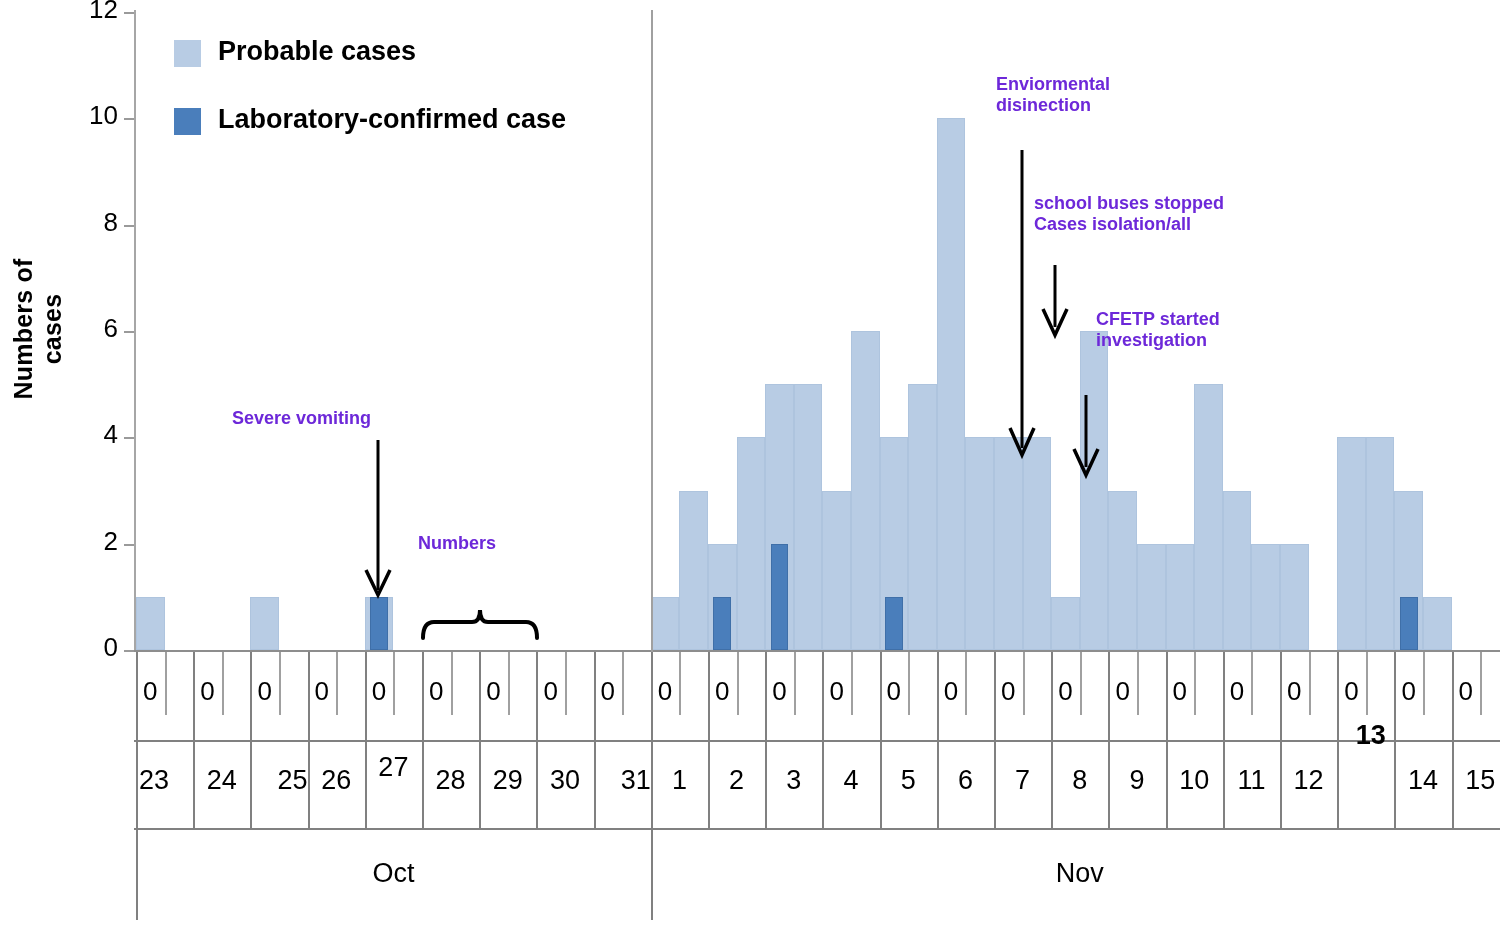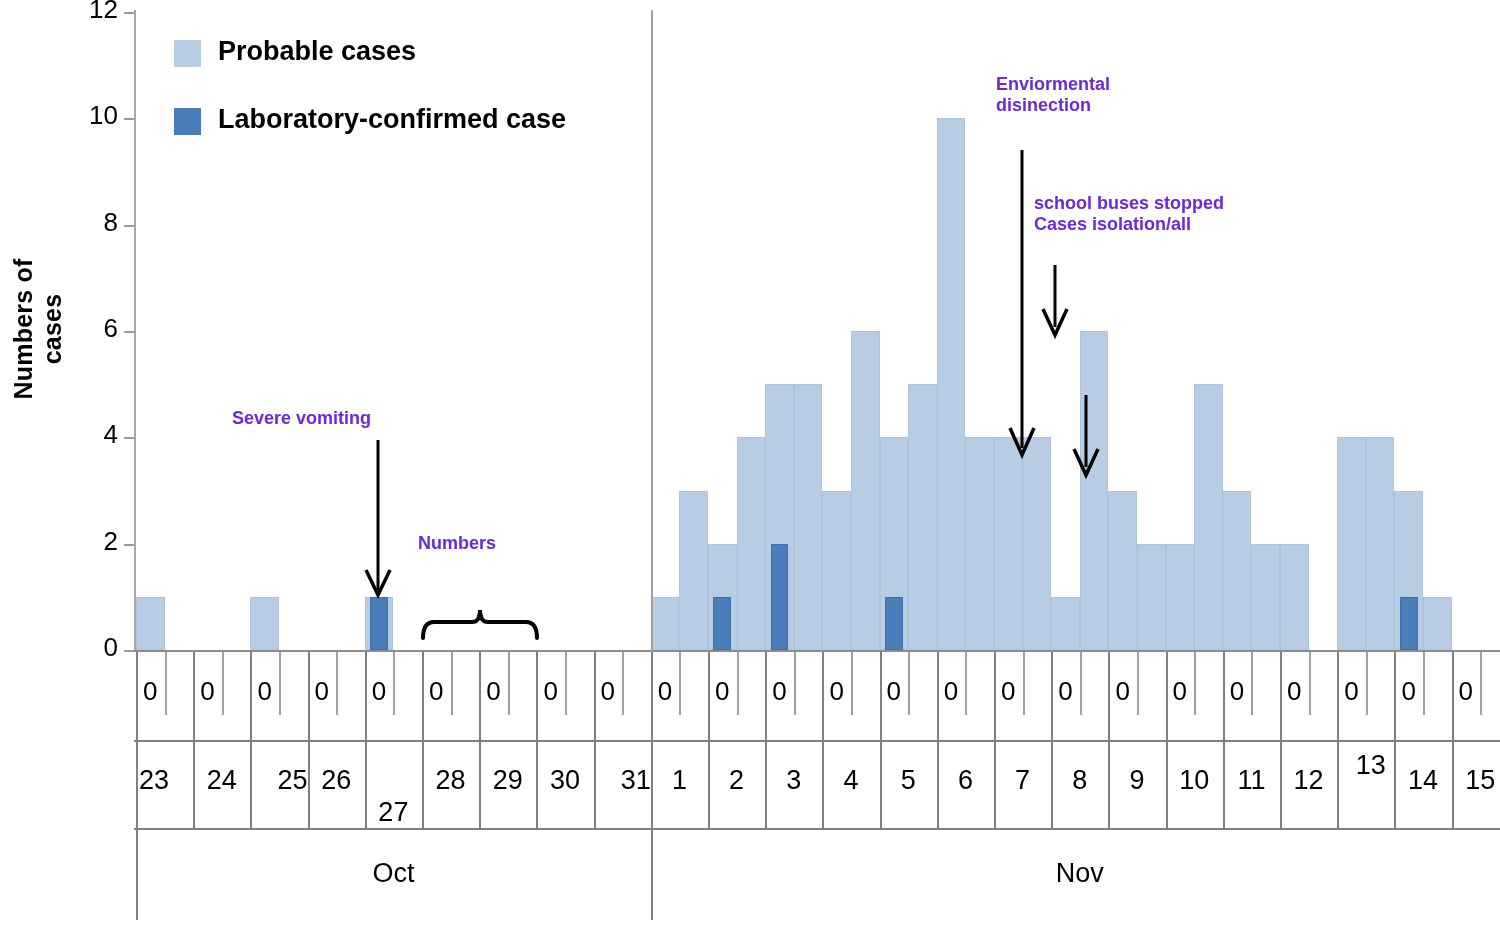--- a/index.html
+++ b/index.html
@@ -201,38 +201,38 @@
       <div class="zero-lbl" style="left: 1401.4px; top: 676px;">0</div>
       <div class="vrule" style="left: 1423px; top: 652px; height: 63.36px; background: rgb(160, 160, 160);"></div>
       <div class="vrule" style="left: 1451.6px; top: 652px; height: 88px;"></div>
       <div class="vrule" style="left: 1451.6px; top: 740px; height: 88px;"></div>
       <div class="zero-lbl" style="left: 1458.6px; top: 676px;">0</div>
       <div class="vrule" style="left: 1480.2px; top: 652px; height: 63.36px; background: rgb(160, 160, 160);"></div>
       <div class="day-lbl" style="left: 136px; width: 36px; top: 765px;">23</div>
       <div class="day-lbl" style="left: 193.2px; width: 57.2px; top: 765px;">24</div>
       <div class="day-lbl" style="left: 250.4px; width: 57.2px; top: 765px; text-align: right;">25</div>
       <div class="day-lbl" style="left: 307.6px; width: 57.2px; top: 765px;">26</div>
-      <div class="day-lbl" style="left: 364.8px; width: 57.2px; top: 797px;">27</div>
+      <div class="day-lbl" style="left: 364.8px; width: 57.2px; top: 752px;">27</div>
       <div class="day-lbl" style="left: 422px; width: 57.2px; top: 765px;">28</div>
       <div class="day-lbl" style="left: 479.2px; width: 57.2px; top: 765px;">29</div>
       <div class="day-lbl" style="left: 536.4px; width: 57.2px; top: 765px;">30</div>
       <div class="day-lbl" style="left: 593.6px; width: 57.2px; top: 765px; text-align: right;">31</div>
       <div class="day-lbl" style="left: 650.8px; width: 57.2px; top: 765px;">1</div>
       <div class="day-lbl" style="left: 708px; width: 57.2px; top: 765px;">2</div>
       <div class="day-lbl" style="left: 765.2px; width: 57.2px; top: 765px;">3</div>
       <div class="day-lbl" style="left: 822.4px; width: 57.2px; top: 765px;">4</div>
       <div class="day-lbl" style="left: 879.6px; width: 57.2px; top: 765px;">5</div>
       <div class="day-lbl" style="left: 936.8px; width: 57.2px; top: 765px;">6</div>
       <div class="day-lbl" style="left: 994px; width: 57.2px; top: 765px;">7</div>
       <div class="day-lbl" style="left: 1051.2px; width: 57.2px; top: 765px;">8</div>
       <div class="day-lbl" style="left: 1108.4px; width: 57.2px; top: 765px;">9</div>
       <div class="day-lbl" style="left: 1165.6px; width: 57.2px; top: 765px;">10</div>
       <div class="day-lbl" style="left: 1222.8px; width: 57.2px; top: 765px;">11</div>
       <div class="day-lbl" style="left: 1280px; width: 57.2px; top: 765px;">12</div>
-      <div class="day-lbl" style="left: 1337.2px; width: 67px; top: 750px;">13</div>
+      <div class="day-lbl" style="left: 1337.2px; width: 67px; top: 720px; font-weight: bold;">13</div>
       <div class="day-lbl" style="left: 1394.4px; width: 57.2px; top: 765px;">14</div>
       <div class="day-lbl" style="left: 1451.6px; width: 57.2px; top: 765px;">15</div>
       <div class="month-lbl" style="left: 136px; width: 514.8px; top: 858px;">Oct</div>
       <div class="vrule" style="left: 136px; top: 828px; height: 92px;"></div>
       <div class="month-lbl" style="left: 650.8px; width: 858px; top: 858px;">Nov</div>
       <div class="vrule" style="left: 650.8px; top: 828px; height: 92px;"></div>
       <div class="vrule" style="left: 650.8px; top: 10px; height: 642px; background: rgb(160, 160, 160);"></div>
     </div>
 
   <div id="legend">
@@ -264,19 +264,23 @@
 
   <div class="ann" style="left:1034px;top:193px;">
     <div>school buses stopped</div>
     <div>Cases isolation/all</div>
   </div>
   <svg class="arrow" style="left:1038px;top:265px;width:36px;height:82px;">
     <line x1="17" y1="0" x2="17" y2="62" stroke="#000" stroke-width="3"></line>
     <polyline points="5,44 17,70 29,44" fill="none" stroke="#000" stroke-width="3.5"></polyline>
   </svg>
 
+  <div class="ann" style="left:1096px;top:309px;">
+    <div>CFETP started</div>
+    <div>investigation</div>
+  </div>
   <svg class="arrow" style="left:1069px;top:395px;width:36px;height:92px;">
     <line x1="17" y1="0" x2="17" y2="72" stroke="#000" stroke-width="3"></line>
     <polyline points="5,54 17,80 29,54" fill="none" stroke="#000" stroke-width="3.5"></polyline>
   </svg>
 
 
 </div>
 
 </body></html>

